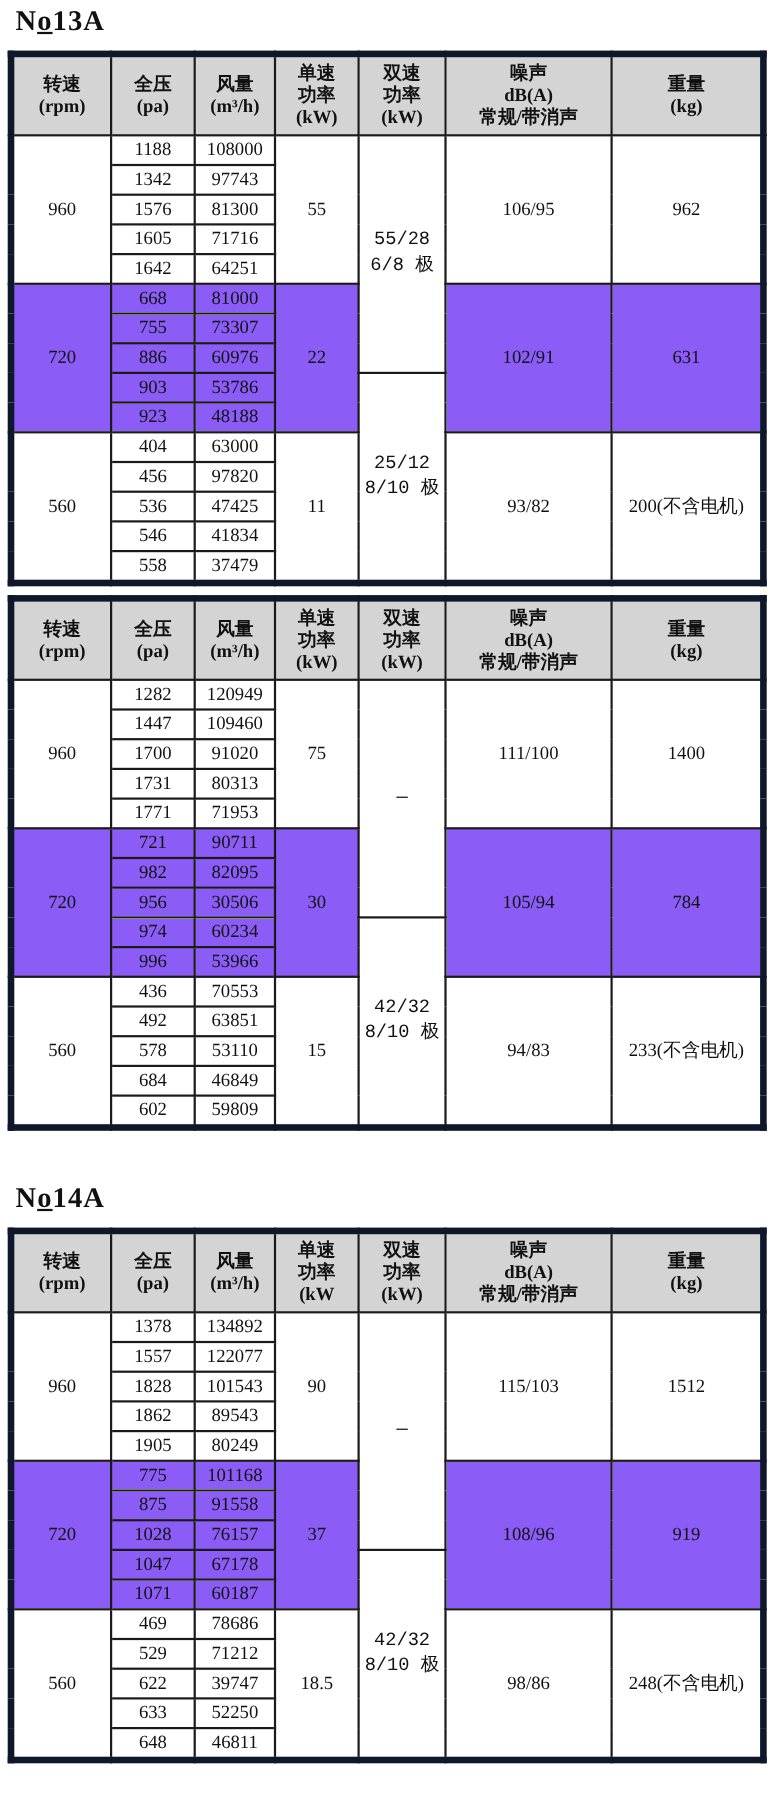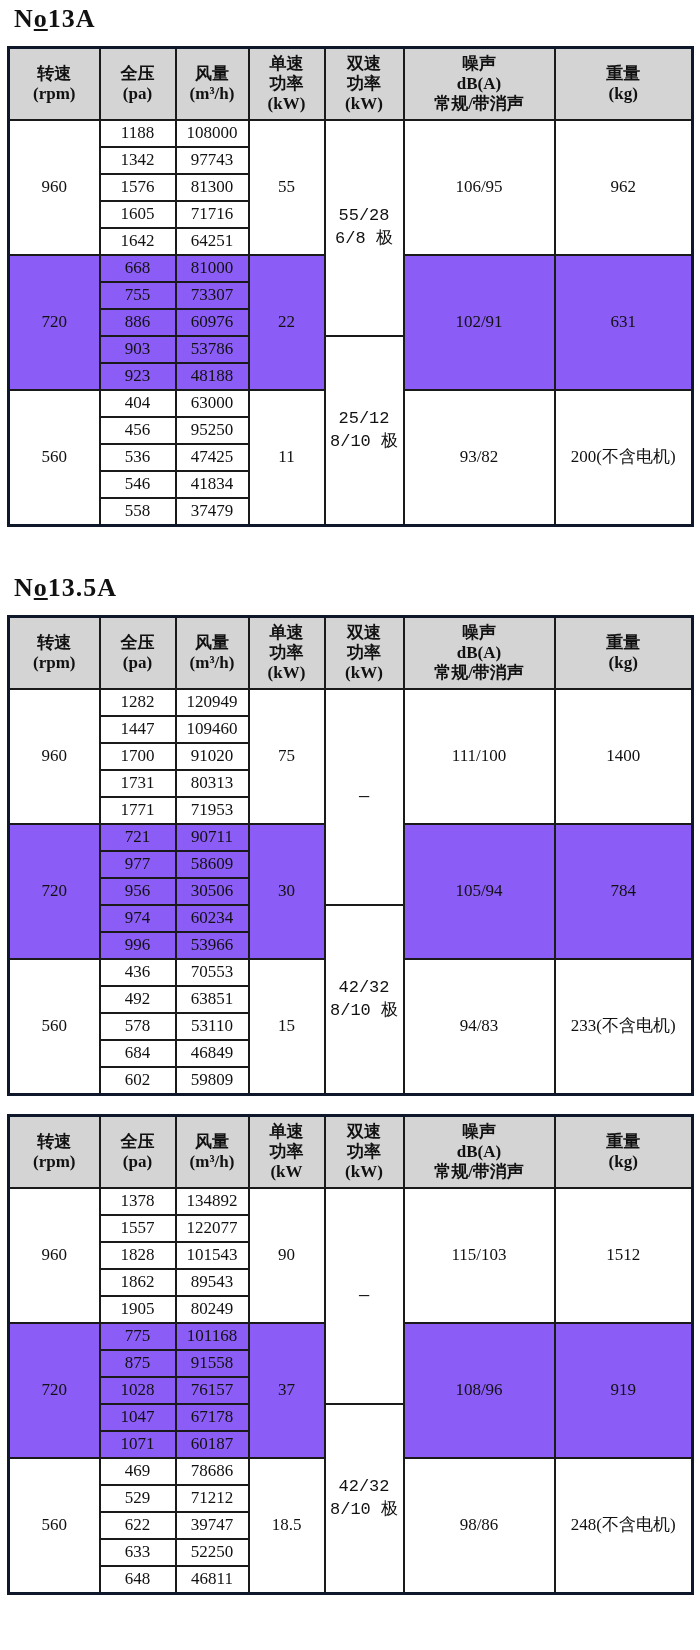--- a/index.html
+++ b/index.html
@@ -11,40 +11,40 @@
     width: 700px;
     height: 1650px;
     overflow: hidden;
     font-family: "Liberation Serif", "DejaVu Serif", serif;
     color: #111111;
   }
   #tables-root {
     padding-top: 4px;
   }
   .table-block {
-    margin-bottom: 18px;
+    margin-bottom: 8px;
   }
   .tbl-title {
     font-size: 26px;
     font-weight: bold;
     margin: 0 0 12px 14px;
     letter-spacing: 1px;
     color: #111;
   }
   .table-block + .table-block .tbl-title {
     margin-top: 46px;
   }
   .no-u {
     text-decoration: underline;
   }
   table.spec {
     border-collapse: collapse;
     table-layout: fixed;
     margin-left: 7px;
-    border: 3px solid #0f172a;
+    border: 6px solid #0f172a;
   }
   table.spec th, table.spec td {
     border: 2px solid #1a1a1a;
     text-align: center;
     vertical-align: middle;
     white-space: pre-line;
     padding: 0;
     overflow: hidden;
   }
   table.spec th {
@@ -163,39 +163,38 @@
           <tr>
             <td rowspan="5">560</td>
             <td>404</td>
             <td>63000</td>
             <td rowspan="5">11</td>
             <td rowspan="5">93/82</td>
             <td rowspan="5">200(不含电机)</td>
           </tr>
           <tr>
             <td>456</td>
-            <td>95250</td>
+            <td>97820</td>
           </tr>
           <tr>
             <td>536</td>
             <td>47425</td>
           </tr>
           <tr>
             <td>546</td>
             <td>41834</td>
           </tr>
           <tr>
             <td>558</td>
             <td>37479</td>
           </tr>
         </tbody>
       </table>
     </div>
     <div class="table-block">
-      <div class="tbl-title"><span>N</span><span class="no-u">o</span><span>13.5A</span></div>
       <table class="spec">
         <colgroup>
           <col style="width: 91px;">
           <col style="width: 76px;">
           <col style="width: 73px;">
           <col style="width: 76px;">
           <col style="width: 79px;">
           <col style="width: 151px;">
           <col style="width: 138px;">
         </colgroup>
@@ -248,22 +247,22 @@
           </tr>
           <tr>
             <td class="sh" rowspan="5">720</td>
             <td class="sh">721</td>
             <td class="sh">90711</td>
             <td class="sh" rowspan="5">30</td>
             <td class="sh" rowspan="5">105/94</td>
             <td class="sh" rowspan="5">784</td>
           </tr>
           <tr>
-            <td class="sh">977</td>
-            <td class="sh">58609</td>
+            <td class="sh">982</td>
+            <td class="sh">82095</td>
           </tr>
           <tr>
             <td class="sh">956</td>
             <td class="sh">30506</td>
           </tr>
           <tr>
             <td class="sh">974</td>
             <td class="sh">60234</td>
             <td class="dual" rowspan="7">42/32
 8/10 极</td>
@@ -293,20 +292,21 @@
             <td>46849</td>
           </tr>
           <tr>
             <td>602</td>
             <td>59809</td>
           </tr>
         </tbody>
       </table>
     </div>
     <div class="table-block">
+      <div class="tbl-title"><span>N</span><span class="no-u">o</span><span>14A</span></div>
       <table class="spec">
         <colgroup>
           <col style="width: 91px;">
           <col style="width: 76px;">
           <col style="width: 73px;">
           <col style="width: 76px;">
           <col style="width: 79px;">
           <col style="width: 151px;">
           <col style="width: 138px;">
         </colgroup>

